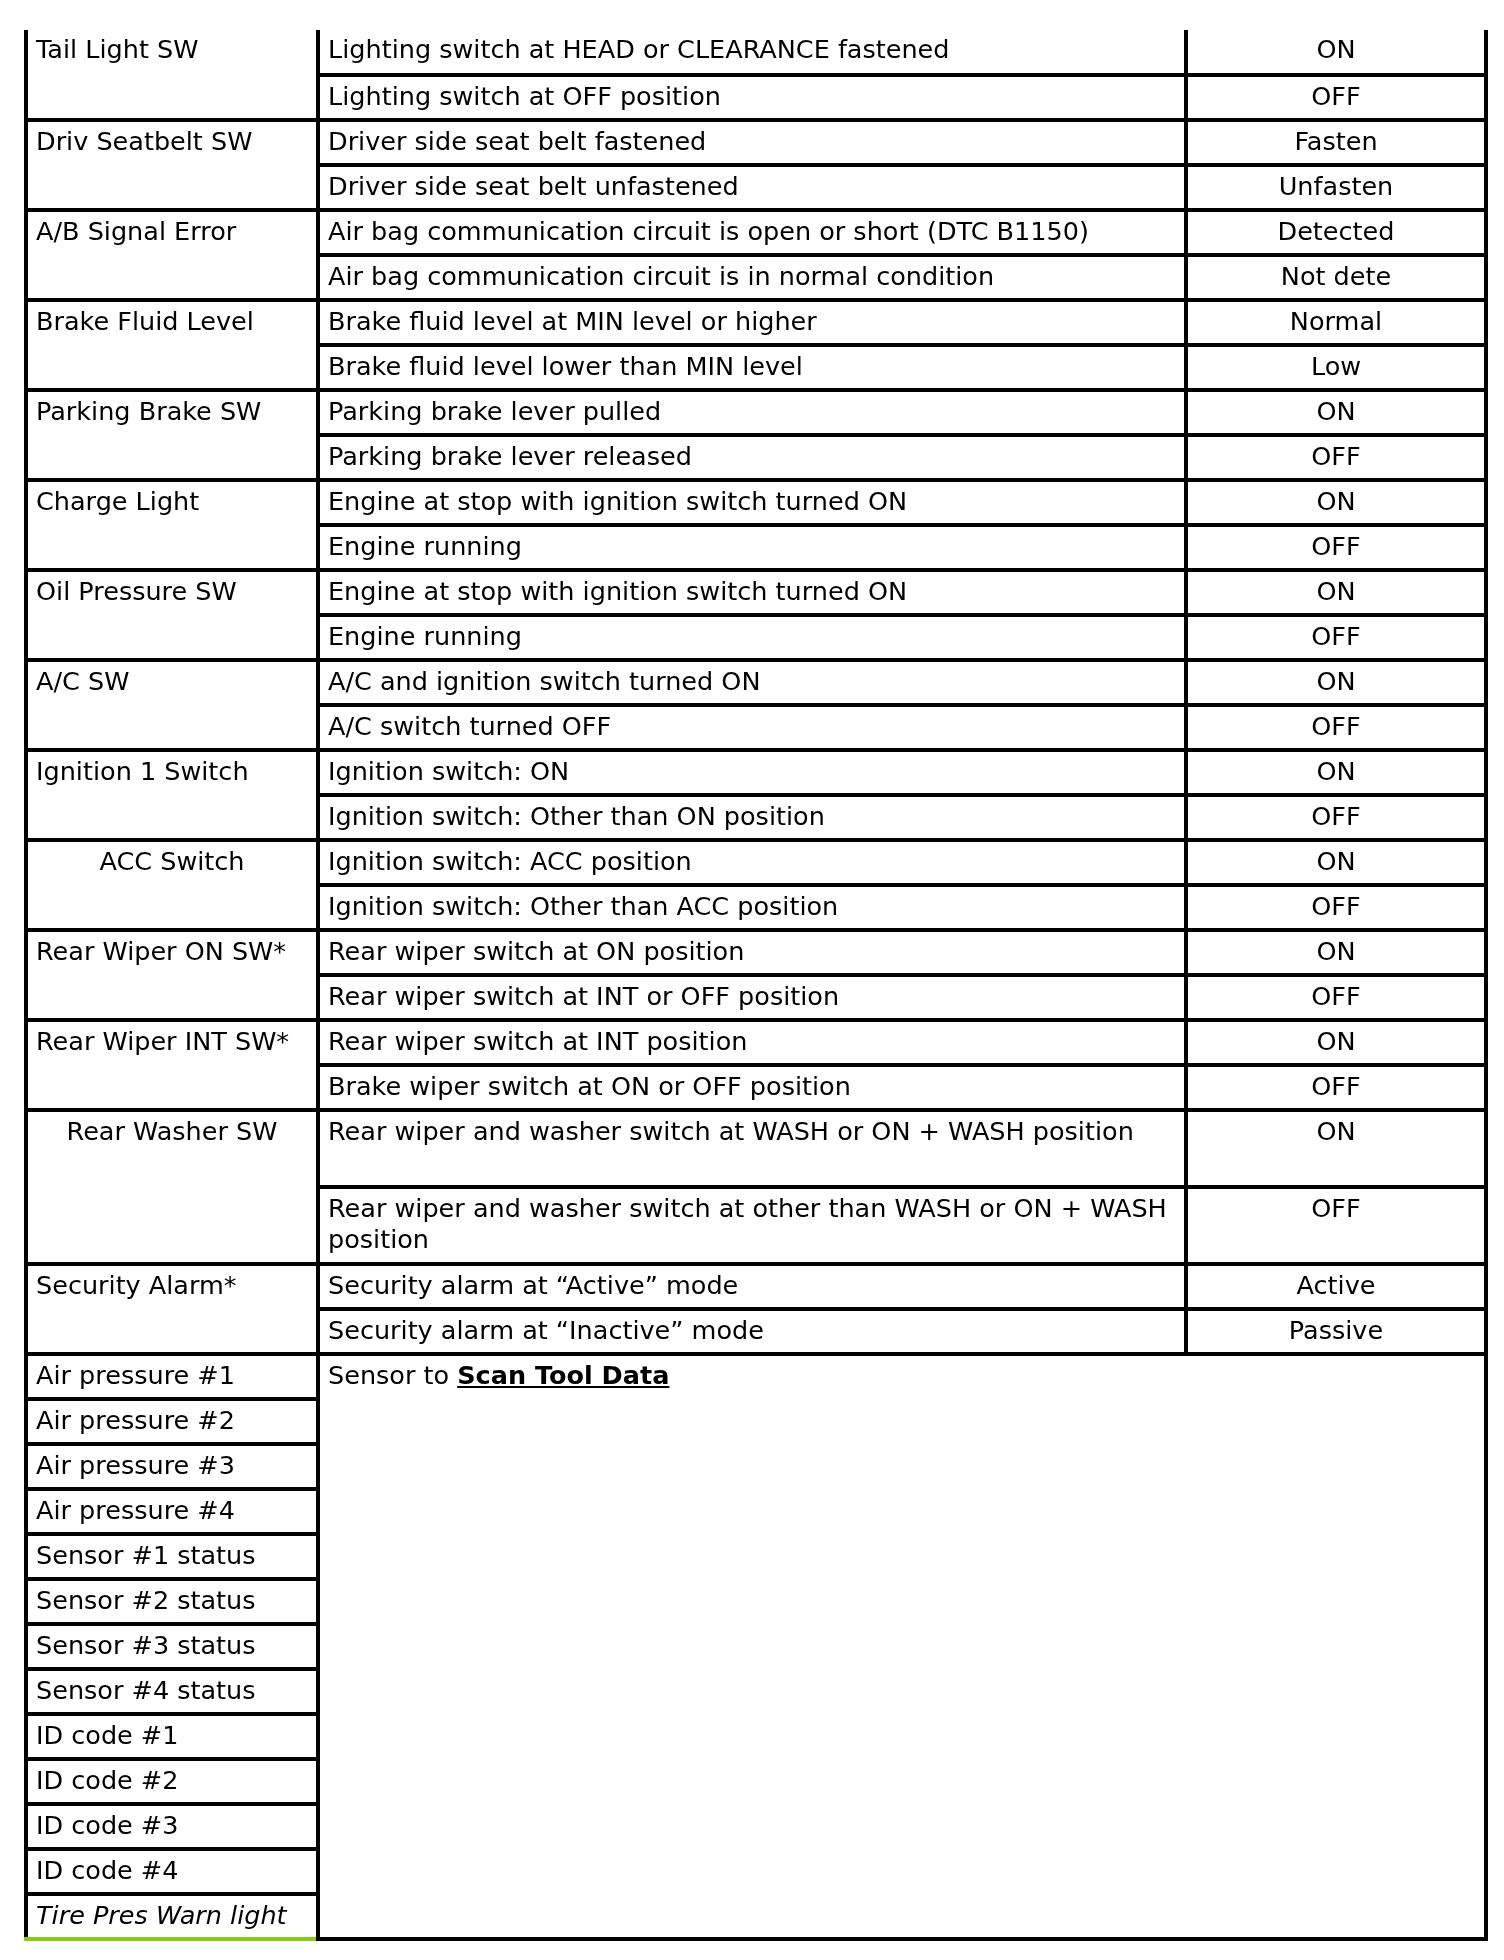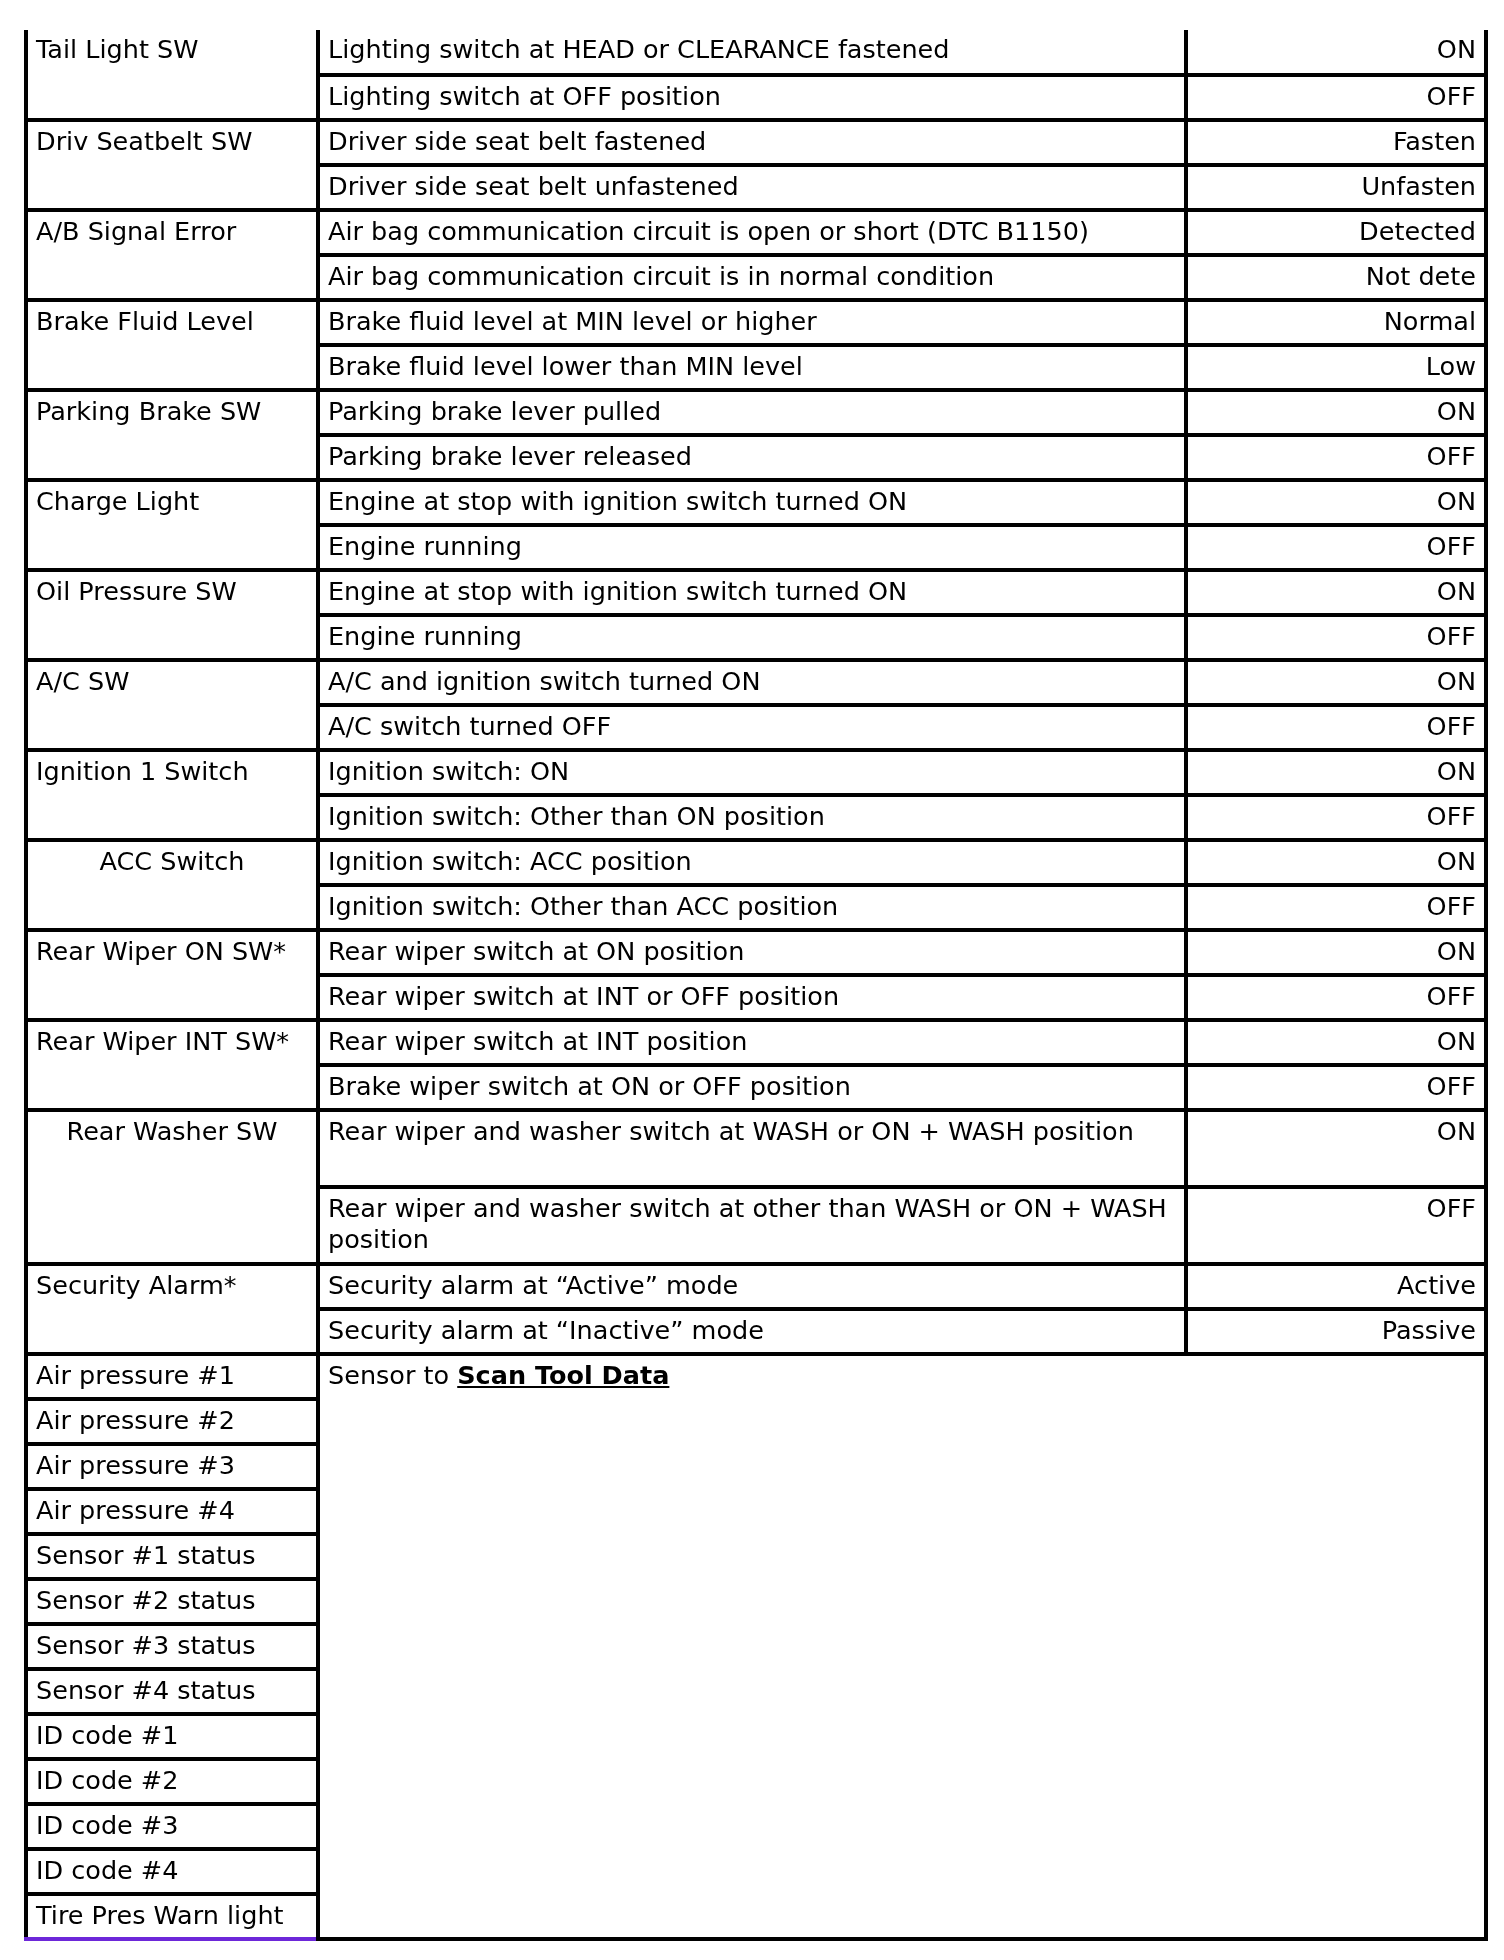--- a/index.html
+++ b/index.html
@@ -6,27 +6,27 @@
   body { width: 1504px; height: 1960px; position: relative; overflow: hidden;
          font-family: "DejaVu Sans", sans-serif; color: #000; }
   table.spec { position: absolute; left: 24px; top: 30px; width: 1460px;
                border-collapse: collapse; table-layout: fixed; }
   table.spec td { border: 4px solid #000; font-size: 25.5px; line-height: 31px;
                   padding: 4px 8px 5px 8px; vertical-align: top; box-sizing: border-box; }
   table.spec tr:first-child td { border-top: none; }
   col.c1 { width: 292px; }
   col.c2 { width: 868px; }
   col.c3 { width: 300px; }
-  td.val { text-align: right; }
+  td.val { text-align: center; }
   td.item-mid { vertical-align: middle; text-align: center; }
   td.refer { vertical-align: middle; }
   .link { font-weight: bold; text-decoration: underline; }
   tr.r1 td { height: 45px; }
   tr.r2 td { height: 77px; }
-  tr.bottom td { border-bottom: 4px solid #6d28d9; }
+  tr.bottom td { border-bottom: 4px solid #84cc16; font-style: italic; }
 </style>
 </head>
 <body>
 
 <table class="spec">
   <colgroup>
       <col class="c1">
       <col class="c2">
       <col class="c3">
     </colgroup>

